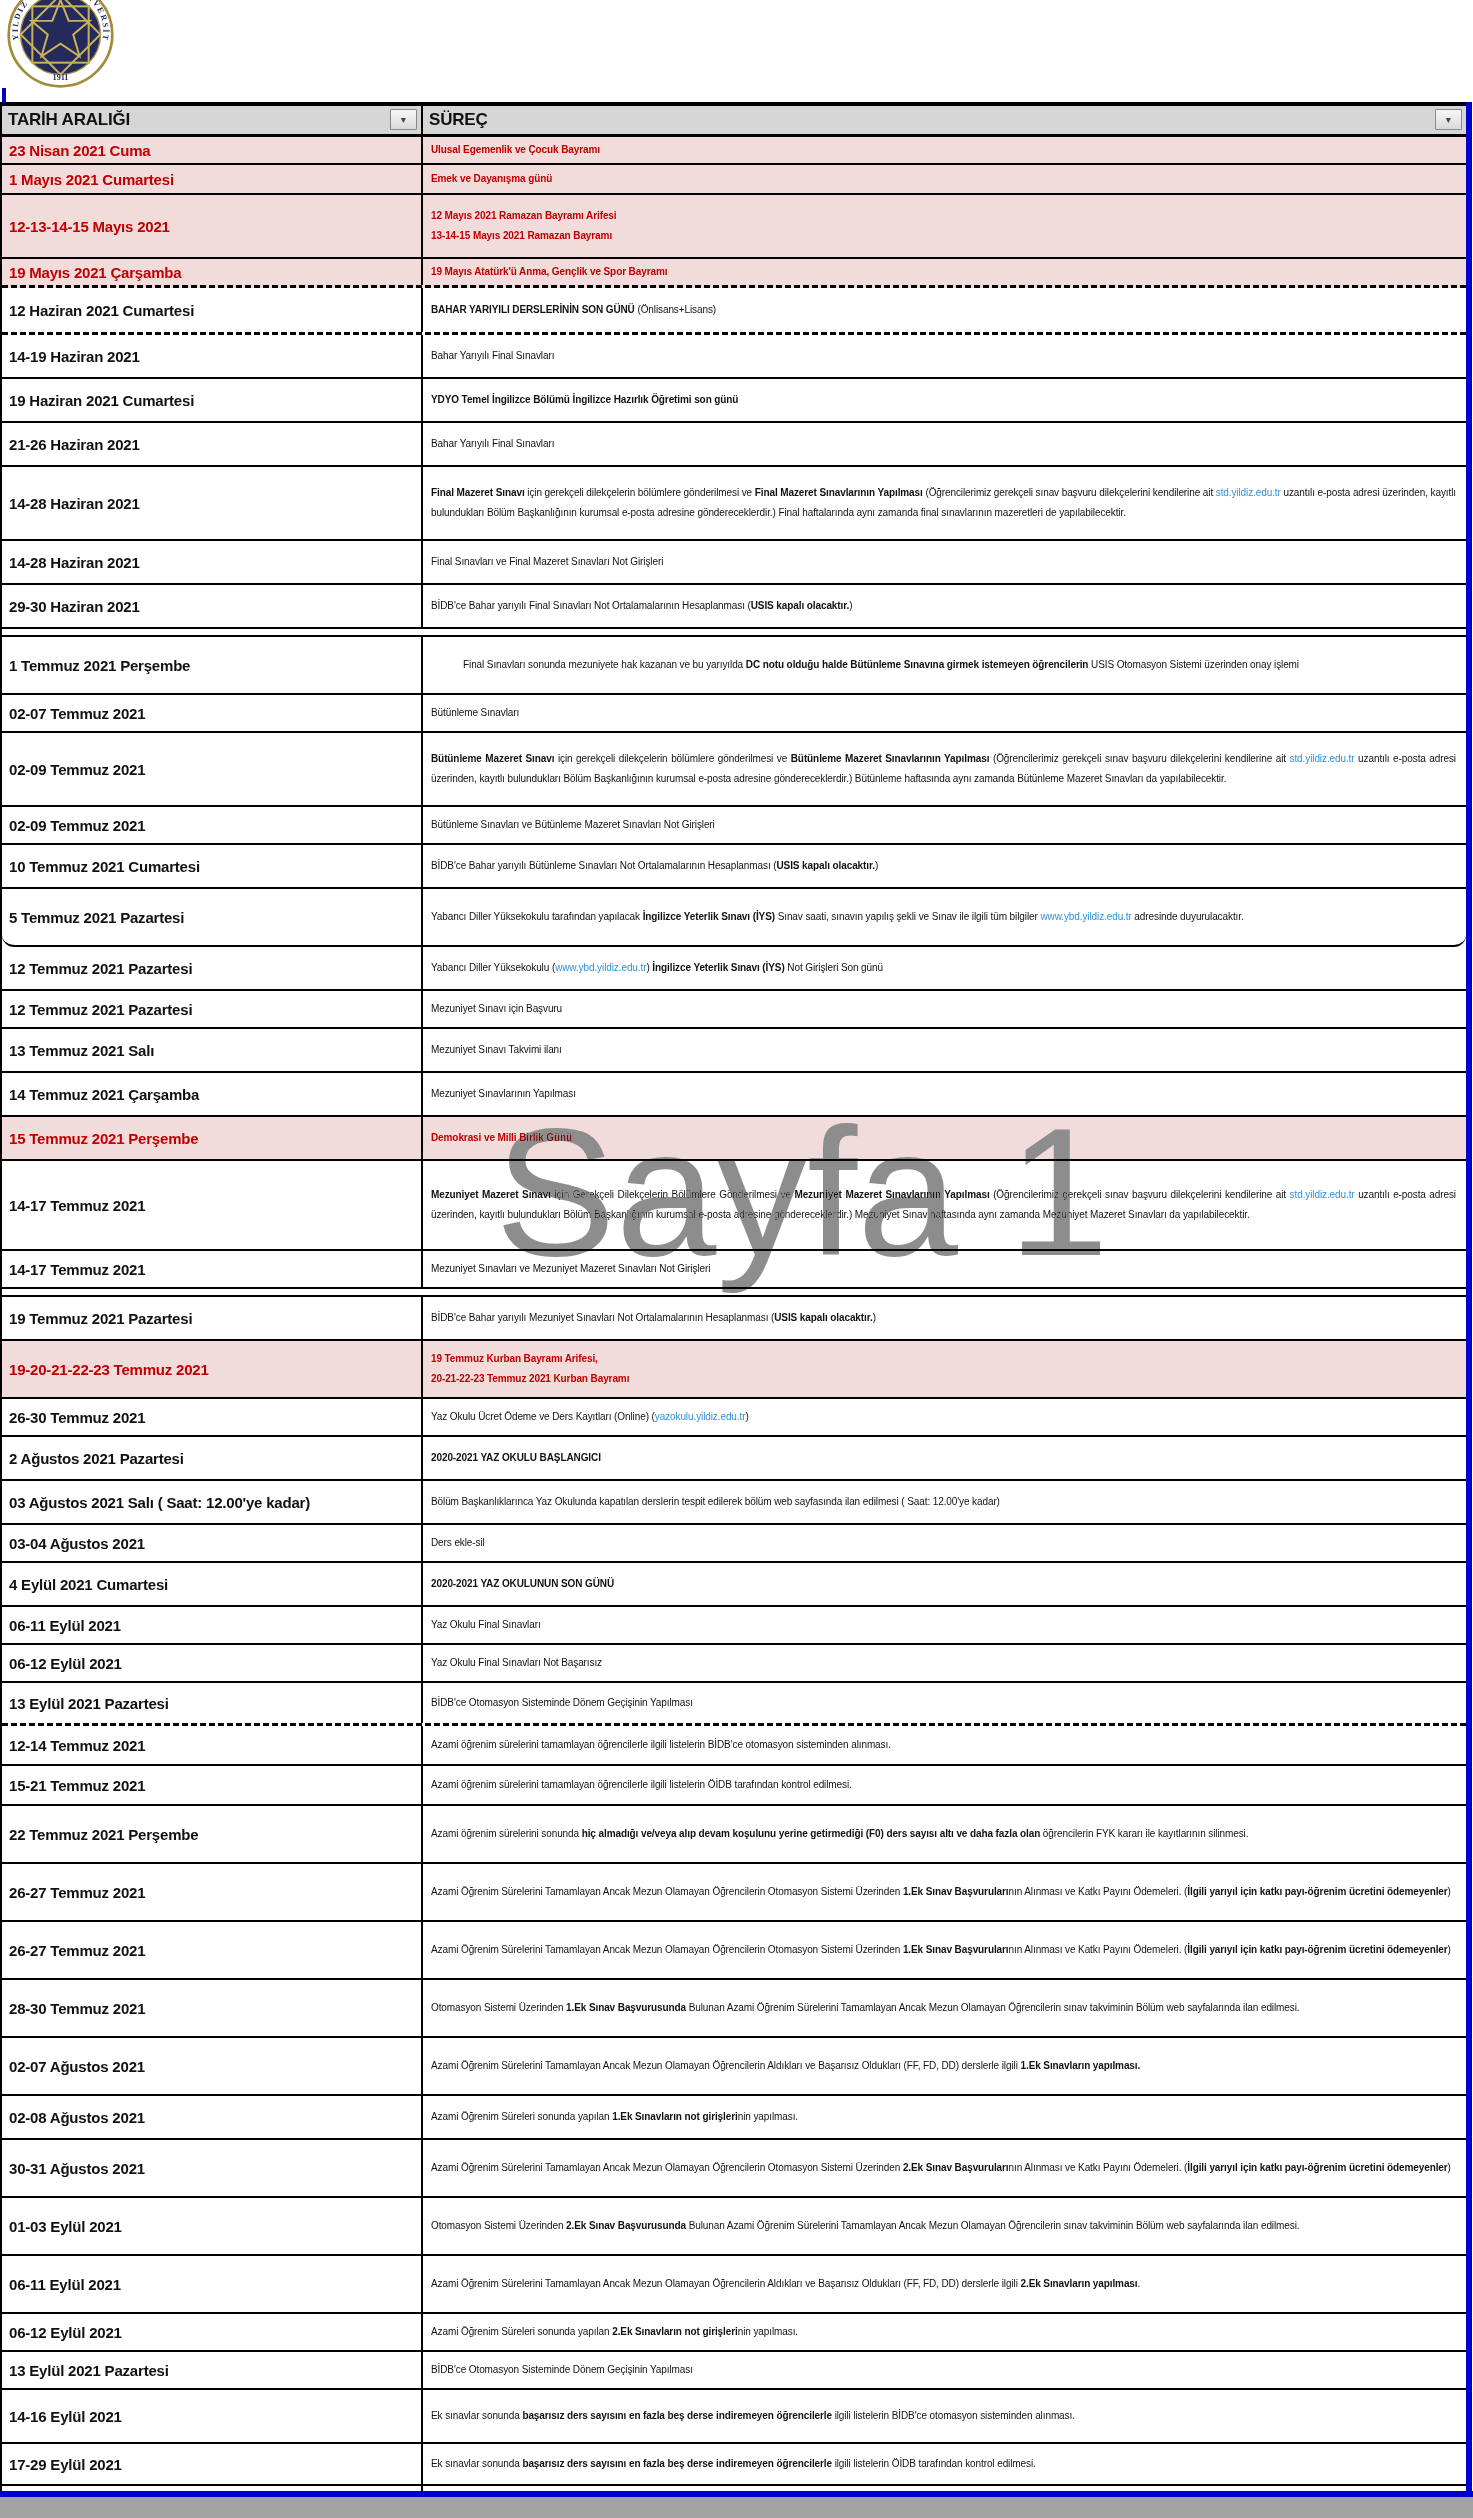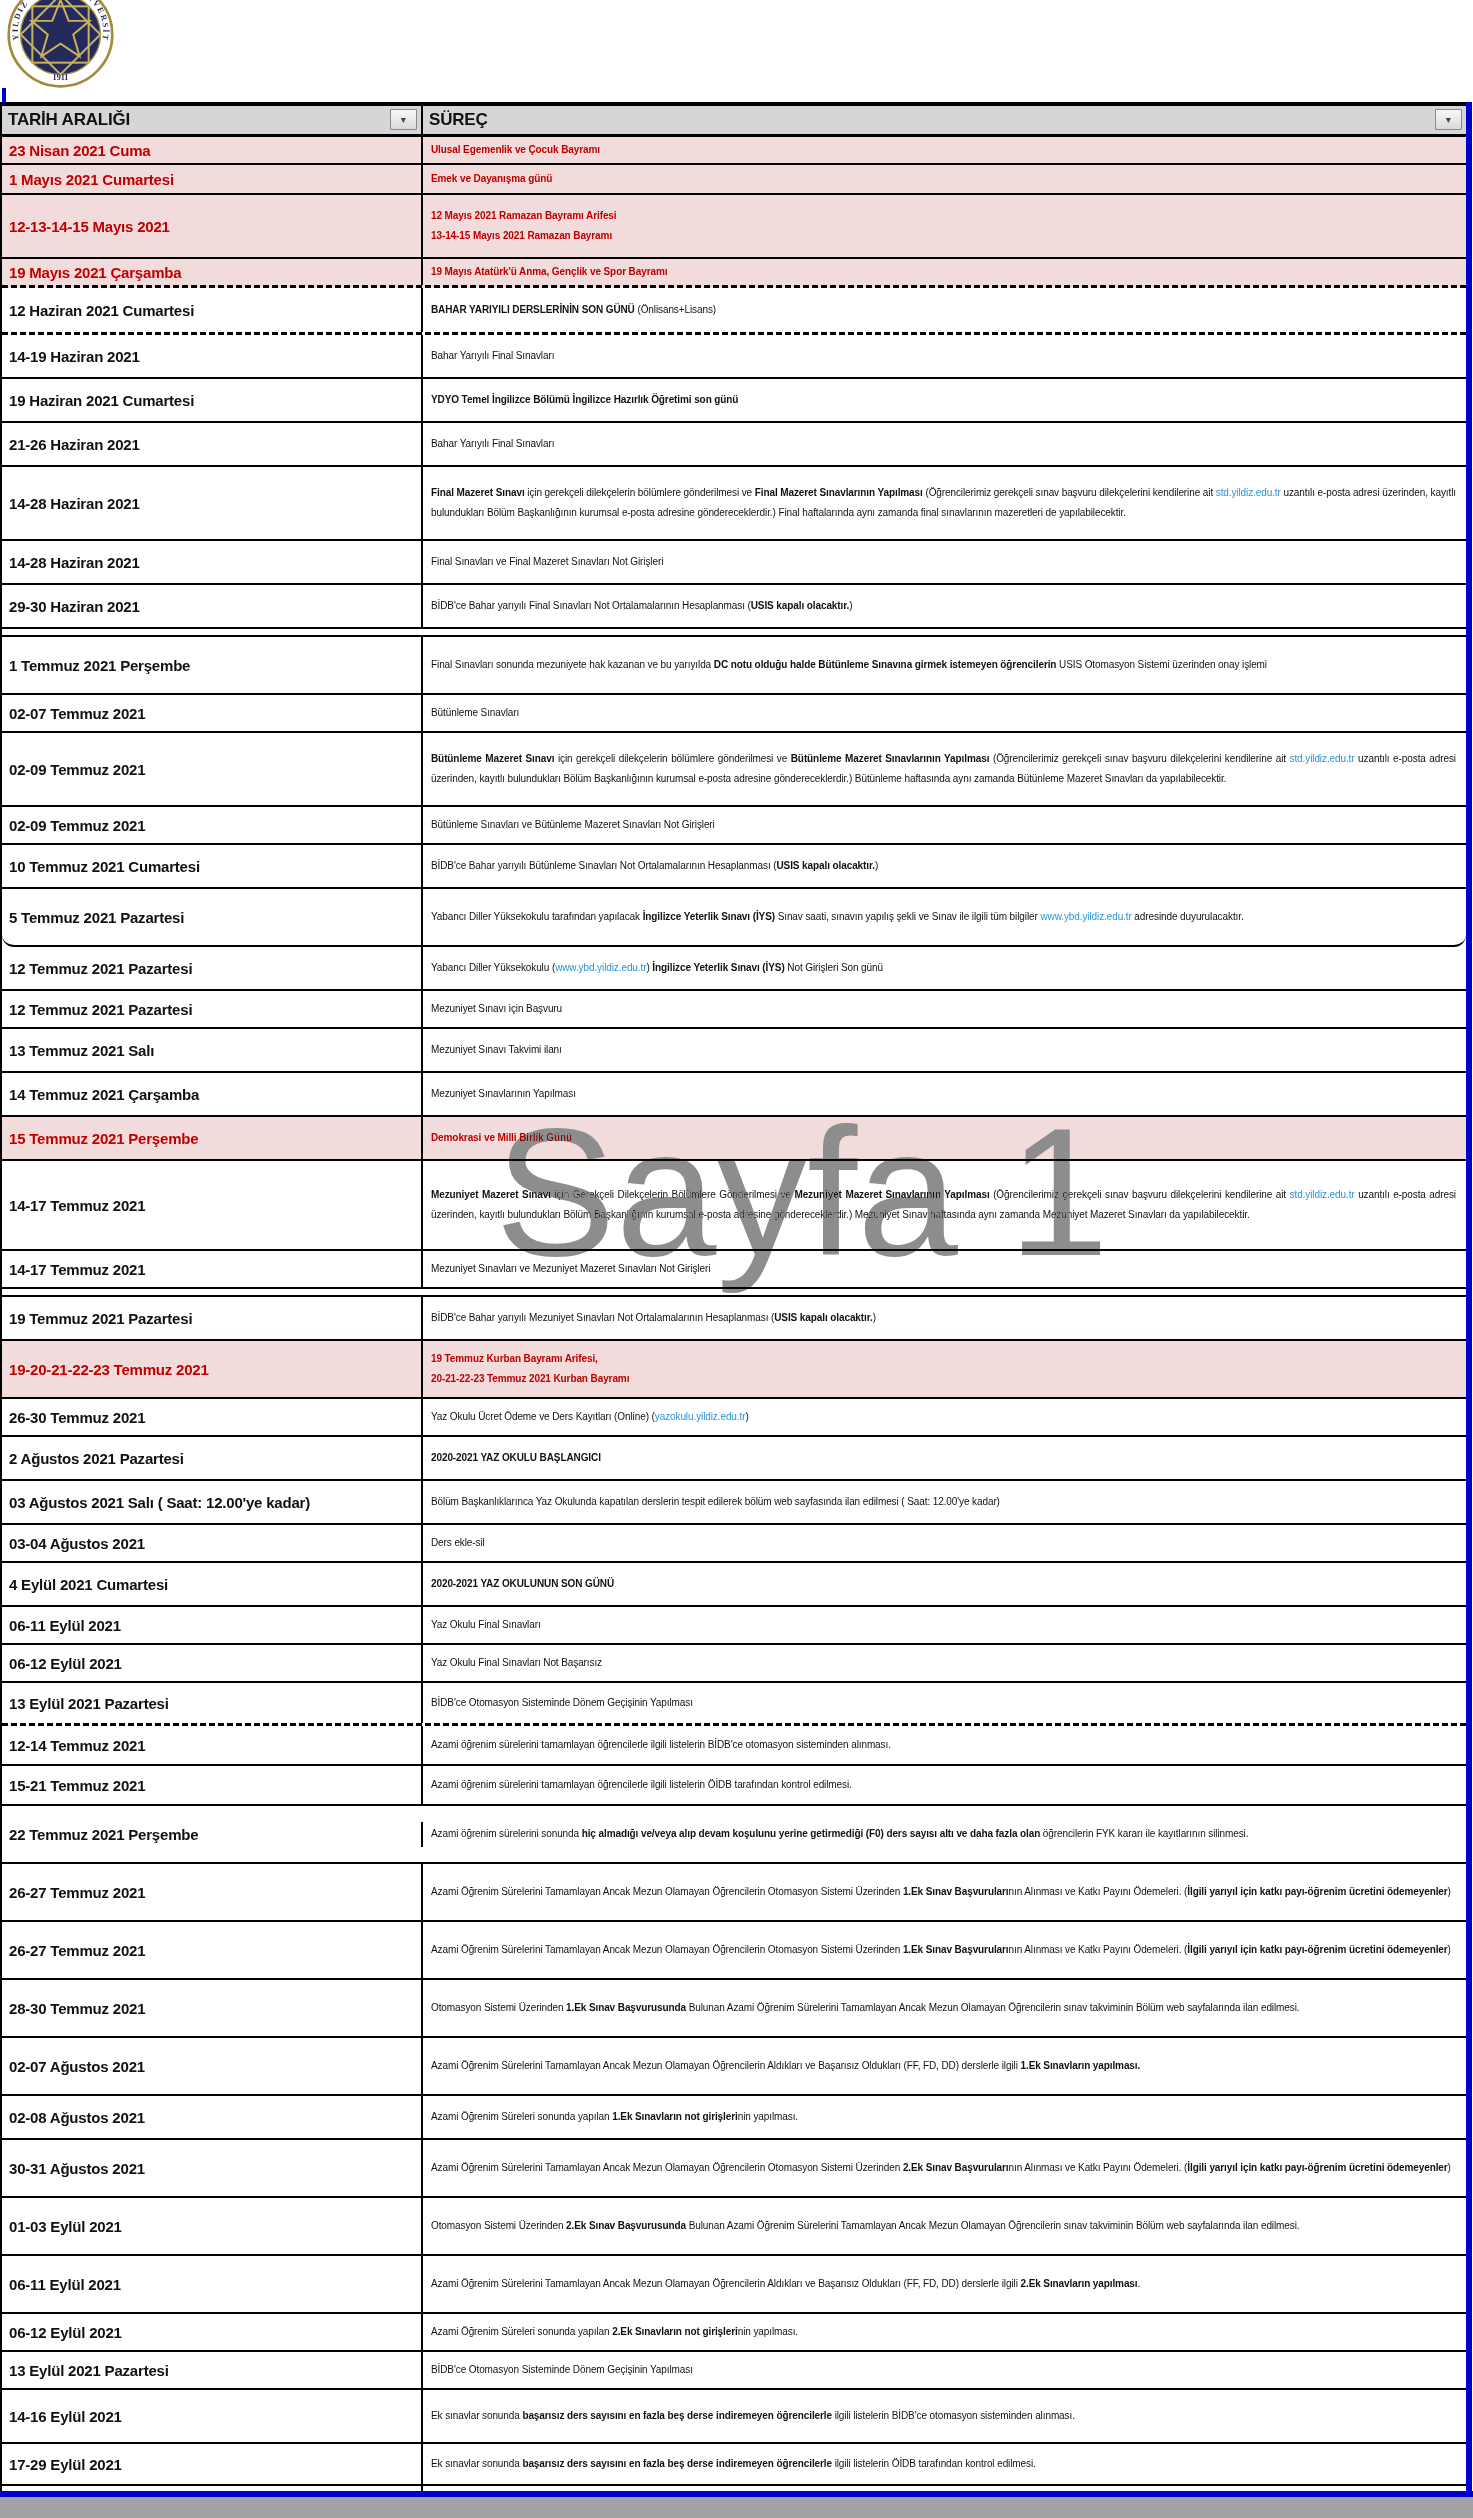--- a/index.html
+++ b/index.html
@@ -175,21 +175,21 @@
   </div>
       <div class="row" style="min-height: 42px;">
     <div class="dc">
           <span>29-30 Haziran 2021</span>
         </div>
     <div class="pc">
           <div>BİDB'ce Bahar yarıyılı Final Sınavları Not Ortalamalarının Hesaplanması (<b>USIS kapalı olacaktır.</b>)</div>
         </div>
   </div>
       <div class="gapline"></div>
-      <div class="row just" style="min-height: 56px;">
+      <div class="row just" style="min-height: 56px; gap: 32px;">
     <div class="dc">
           <span>1 Temmuz 2021 Perşembe</span>
         </div>
     <div class="pc">
           <div>Final Sınavları sonunda mezuniyete hak kazanan ve bu yarıyılda <b>DC notu olduğu halde Bütünleme Sınavına girmek istemeyen öğrencilerin</b> USIS Otomasyon Sistemi üzerinden onay işlemi</div>
         </div>
   </div>
       <div class="row" style="min-height: 36px;">
     <div class="dc">
           <span>02-07 Temmuz 2021</span>
@@ -376,21 +376,21 @@
         </div>
   </div>
       <div class="row" style="min-height: 38px;">
     <div class="dc">
           <span>15-21 Temmuz 2021</span>
         </div>
     <div class="pc">
           <div>Azami öğrenim sürelerini tamamlayan öğrencilerle ilgili listelerin ÖİDB tarafından kontrol edilmesi.</div>
         </div>
   </div>
-      <div class="row just" style="min-height: 56px; align-items: center;">
+      <div class="row just" style="min-height: 56px;">
     <div class="dc">
           <span>22 Temmuz 2021 Perşembe</span>
         </div>
     <div class="pc">
           <div>Azami öğrenim sürelerini sonunda <b>hiç almadığı ve/veya alıp devam koşulunu yerine getirmediği (F0) ders sayısı altı ve daha fazla olan</b> öğrencilerin FYK kararı ile kayıtlarının silinmesi.</div>
         </div>
   </div>
       <div class="row just" style="min-height: 56px;">
     <div class="dc">
           <span>26-27 Temmuz 2021</span>

